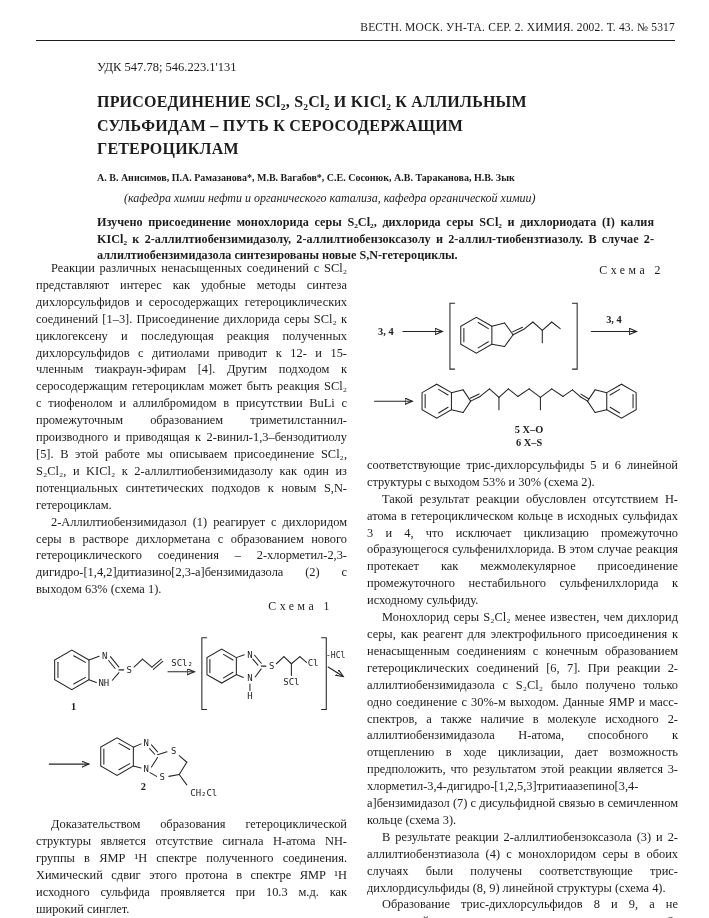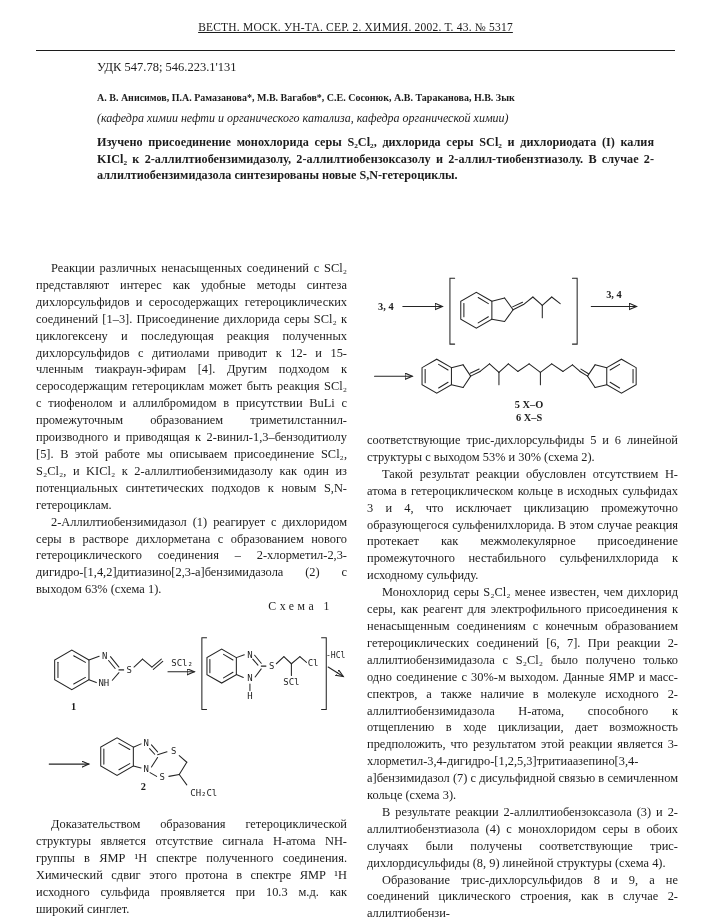--- a/index.html
+++ b/index.html
@@ -4,32 +4,32 @@
 <style>
   * { margin:0; padding:0; box-sizing:border-box; }
   html,body { background:#e8e8e8; }
   .page {
     position:relative; width:709px; height:918px; margin:0 auto;
     background:#ffffff; color:#1c1c1c; overflow:hidden;
     font-family:"Liberation Serif","DejaVu Serif",serif;
   }
   .header {
     position:absolute; top:21px; left:36px; right:34px;
-    display:flex; justify-content:center; align-items:flex-end;
+    display:flex; justify-content:flex-end; align-items:flex-end;
     font-size:11.5px; letter-spacing:0.2px;
-    border-bottom:1.4px solid #1c1c1c; padding-bottom:17px;text-decoration:underline;
+    border-bottom:1.4px solid #1c1c1c; padding-bottom:7px;
   }
   .front { position:absolute; top:60px; left:97px; width:557px; }
   .udc { font-size:12.5px; margin-bottom:15px; }
   .title {
     font-size:16px; font-weight:bold; line-height:1.48;
     max-width:480px; margin-bottom:9px; letter-spacing:0.2px;
   }
   .authors { font-size:10px; font-weight:bold; line-height:1.5; max-width:545px; }
-  .affiliation { font-size:12px; font-style:italic; margin-top:6px; }
+  .affiliation { font-size:12px; font-style:italic; margin-top:6px;margin-left:27px; }
   .abstract {
     font-size:12.2px; font-weight:bold; line-height:1.37;
     text-align:justify; margin-top:8px;
   }
   .columns {
     position:absolute; top:260px; left:36px; right:31px;
     display:flex; gap:20px;
   }
   .col { width:311px; font-size:12.4px; line-height:16.9px; text-align:justify; }
   .col p { text-indent:15px; }
@@ -58,20 +58,21 @@
 
 <div class="page">
 
   <div class="header">
     <span>ВЕСТН. МОСК. УН-ТА. СЕР. 2. ХИМИЯ. 2002. Т. 43. № 5</span>
     <span>317</span>
   </div>
 
   <div class="front">
     <div class="udc">УДК 547.78; 546.223.1'131</div>
+    <div class="title">ПРИСОЕДИНЕНИЕ SCl₂, S₂Cl₂ И KICl₂ К АЛЛИЛЬНЫМ СУЛЬФИДАМ – ПУТЬ К СЕРОСОДЕРЖАЩИМ ГЕТЕРОЦИКЛАМ</div>
     <div class="authors">А. В. Анисимов, П.А. Рамазанова*, М.В. Вагабов*, С.Е. Сосонюк, А.В. Тараканова, Н.В. Зык</div>
     <div class="affiliation">(кафедра химии нефти и органического катализа, кафедра органической химии)</div>
     <div class="abstract">Изучено присоединение монохлорида серы S₂Cl₂, дихлорида серы SCl₂ и дихлориодата (I) калия KICl₂ к 2-аллилтиобензимидазолу, 2-аллилтиобензоксазолу и 2-аллил-тиобензтиазолу. В случае 2-аллилтиобензимидазола синтезированы новые S,N-гетероциклы.</div>
   </div>
 
   <div class="columns">
 
     <div class="col">
       <p>Реакции различных ненасыщенных соединений с SCl₂ представляют интерес как удобные методы синтеза дихлорсульфидов и серосодержащих гетероциклических соединений [1–3]. Присоединение дихлорида серы SCl₂ к циклогексену и последующая реакция полученных дихлорсульфидов с дитиолами приводит к 12- и 15-членным тиакраун-эфирам [4]. Другим подходом к серосодержащим гетероциклам может быть реакция SCl₂ с тиофенолом и аллилбромидом в присутствии BuLi с промежуточным образованием триметилстаннил-производного и приводящая к 2-винил-1,3–бензодитиолу [5]. В этой работе мы описываем присоединение SCl₂, S₂Cl₂, и KICl₂ к 2-аллилтиобензимидазолу как один из потенциальных синтетических подходов к новым S,N-гетероциклам.</p>
       <p>2-Аллилтиобензимидазол (1) реагирует с дихлоридом серы в растворе дихлорметана с образованием нового гетероциклического соединения – 2-хлорметил-2,3-дигидро-[1,4,2]дитиазино[2,3-а]бензимидазола (2) с выходом 63% (схема 1).</p>
@@ -157,20 +158,21 @@
         <line x1="152" y1="161" x2="160" y2="172"></line>
         <text x="178" y="184">CH₂Cl</text>
         <text x="114" y="177" class="num">2</text>
       </svg>
 
       <p>Доказательством образования гетероциклической структуры является отсутствие сигнала Н-атома NH-группы в ЯМР ¹Н спектре полученного соединения. Химический сдвиг этого протона в спектре ЯМР ¹Н исходного сульфида проявляется при 10.3 м.д. как широкий синглет.</p>
 
     </div>
 
     <div class="col">
+      <div class="scheme-label s2">Схема 2</div>
 
       <svg class="scheme" width="311" height="172" viewBox="0 0 330 172">
         <defs>
           <marker id="ah2" markerWidth="9" markerHeight="8" refX="7" refY="3" orient="auto">
             <path d="M0,0 L7,3 L0,6 Z" fill="#242424" stroke="none"></path>
           </marker>
         </defs>
 
         <text x="20" y="48" class="num">3, 4</text>
         <line x1="38" y1="44" x2="80" y2="44" marker-end="url(#ah2)"></line>

